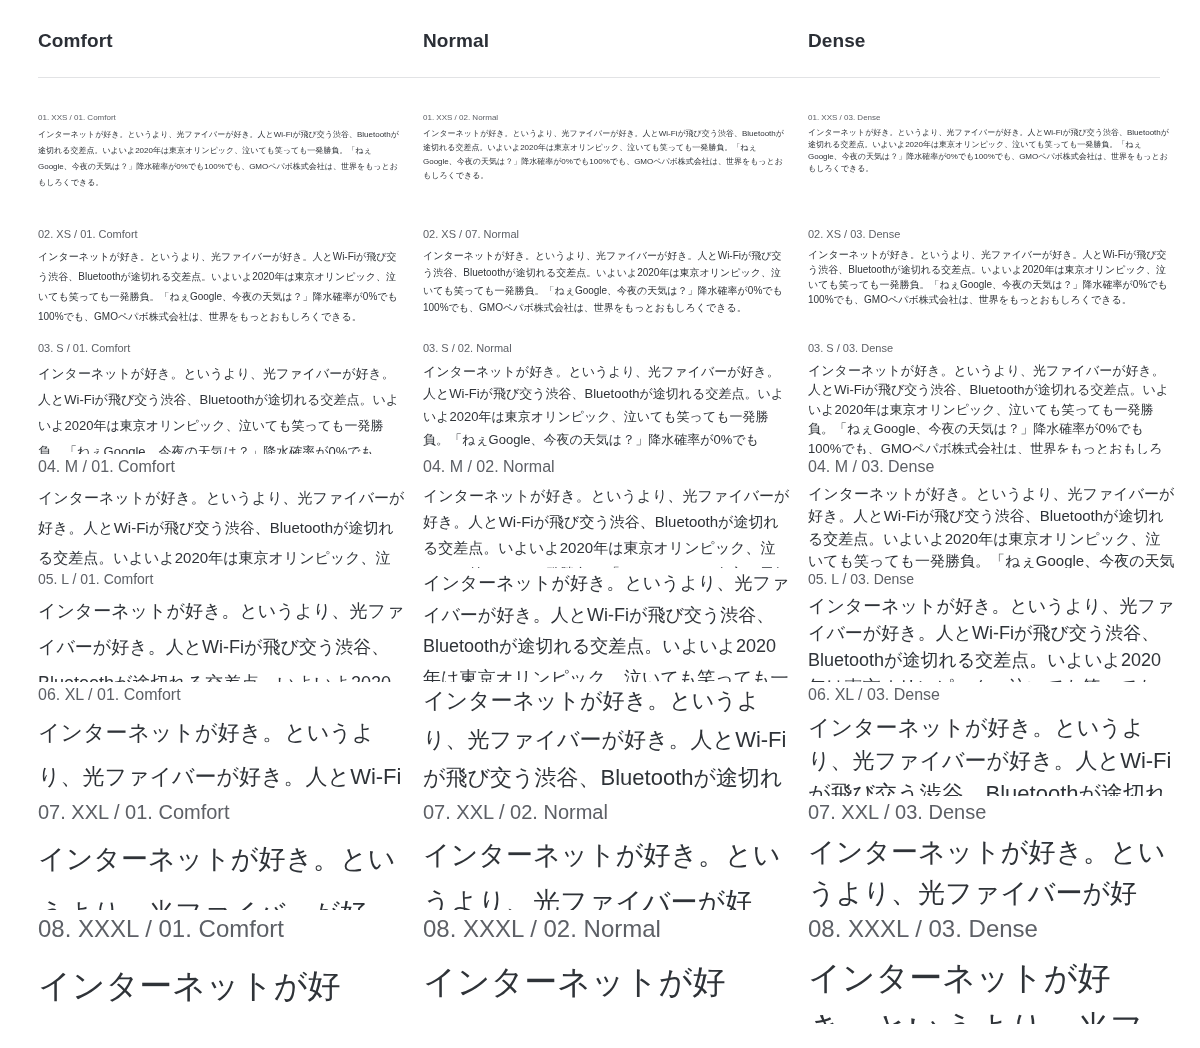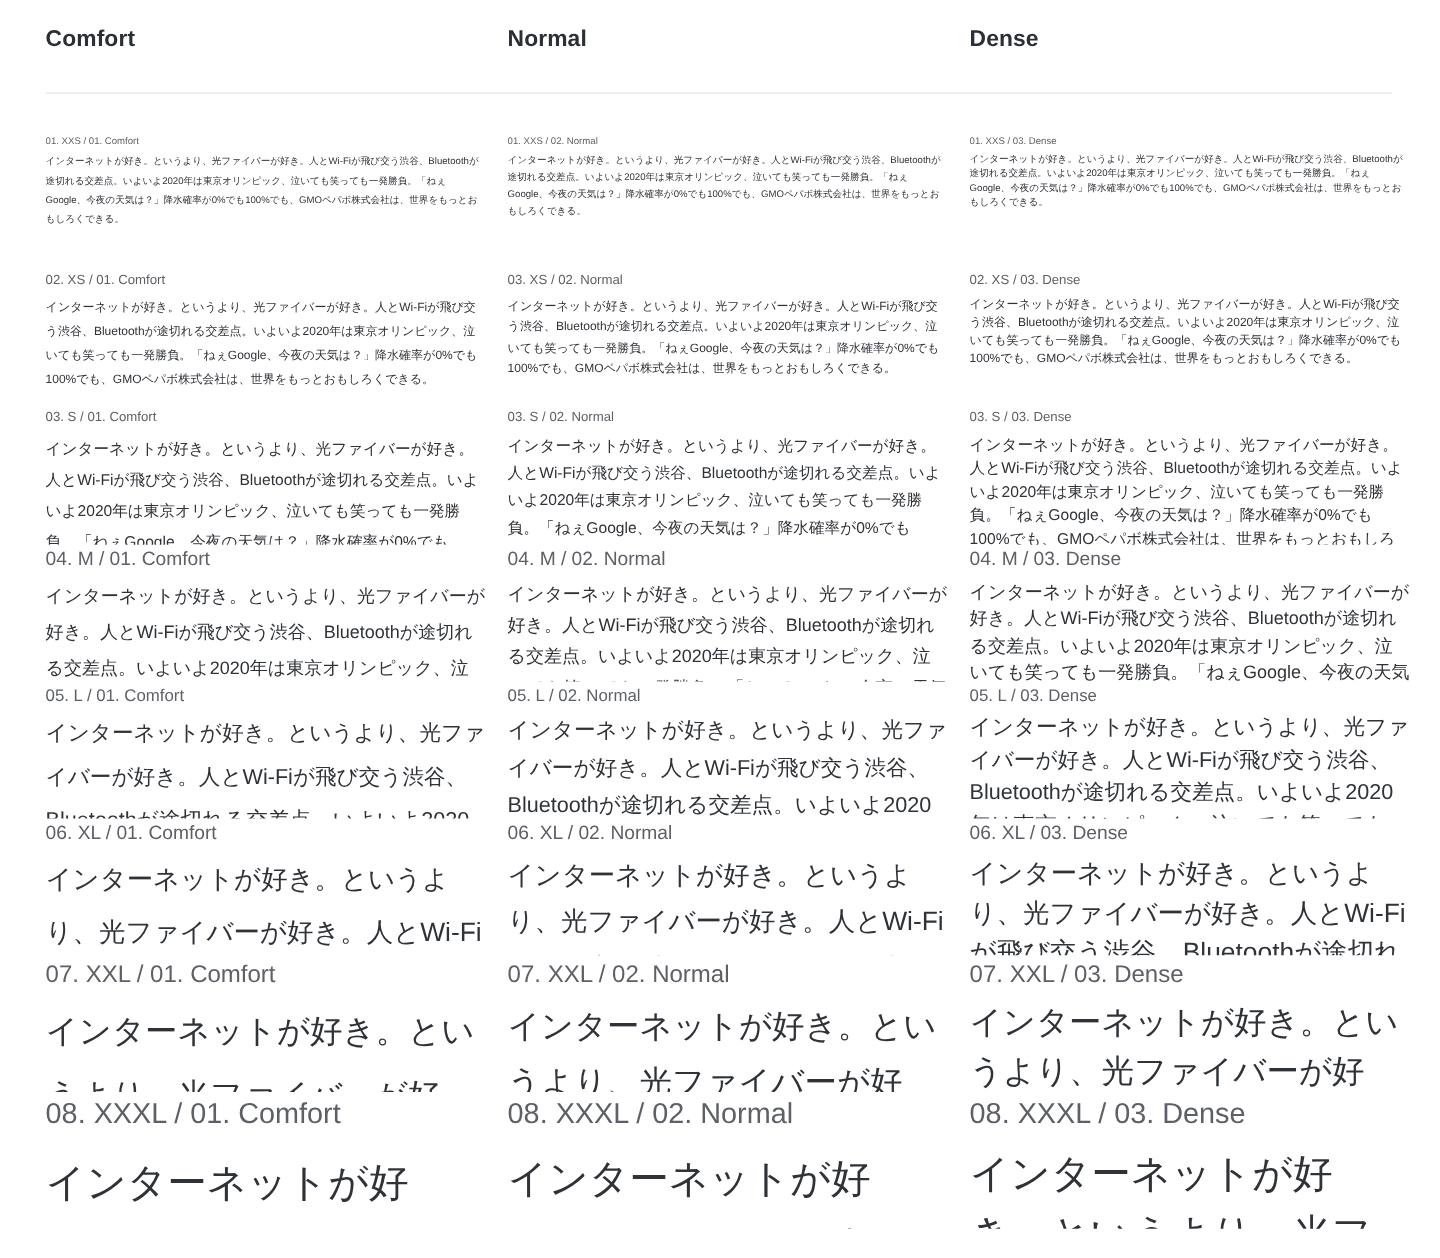--- a/index.html
+++ b/index.html
@@ -25,22 +25,22 @@
     top: 0; left: 0;
     width: 1200px;
     height: 78px;
     display: flex;
     padding: 0 38px;
   }
   .header-cell {
     width: 385px;
     flex: 0 0 385px;
     display: flex;
-    align-items: center;
-    padding-bottom: 14px;
+    align-items: flex-end;
+    padding-bottom: 28px;
   }
   .header-title {
     font-size: 19px;
     font-weight: bold;
     color: #2b2f36;
     letter-spacing: 0.1px;
     line-height: 1;
   }
   .header-divider {
     position: absolute;
@@ -155,21 +155,21 @@
 
     <div class="grid-row">
       <div class="cell sz-1 dn-0">
         <div class="cell-inner">
           <span class="cell-label">02. XS / 01. Comfort</span>
           <span class="cell-body">インターネットが好き。というより、光ファイバーが好き。人とWi-Fiが飛び交う渋谷、Bluetoothが途切れる交差点。いよいよ2020年は東京オリンピック、泣いても笑っても一発勝負。「ねぇGoogle、今夜の天気は？」降水確率が0%でも100%でも、GMOペパボ株式会社は、世界をもっとおもしろくできる。</span>
         </div>
       </div>
       <div class="cell sz-1 dn-1">
         <div class="cell-inner">
-          <span class="cell-label">03. XS / 02. Normal</span>
+          <span class="cell-label">02. XS / 07. Normal</span>
           <span class="cell-body">インターネットが好き。というより、光ファイバーが好き。人とWi-Fiが飛び交う渋谷、Bluetoothが途切れる交差点。いよいよ2020年は東京オリンピック、泣いても笑っても一発勝負。「ねぇGoogle、今夜の天気は？」降水確率が0%でも100%でも、GMOペパボ株式会社は、世界をもっとおもしろくできる。</span>
         </div>
       </div>
       <div class="cell sz-1 dn-2">
         <div class="cell-inner">
           <span class="cell-label">02. XS / 03. Dense</span>
           <span class="cell-body">インターネットが好き。というより、光ファイバーが好き。人とWi-Fiが飛び交う渋谷、Bluetoothが途切れる交差点。いよいよ2020年は東京オリンピック、泣いても笑っても一発勝負。「ねぇGoogle、今夜の天気は？」降水確率が0%でも100%でも、GMOペパボ株式会社は、世界をもっとおもしろくできる。</span>
         </div>
       </div>
     </div>
@@ -218,42 +218,40 @@
 
     <div class="grid-row">
       <div class="cell sz-4 dn-0">
         <div class="cell-inner">
           <span class="cell-label">05. L / 01. Comfort</span>
           <span class="cell-body">インターネットが好き。というより、光ファイバーが好き。人とWi-Fiが飛び交う渋谷、Bluetoothが途切れる交差点。いよいよ2020年は東京オリンピック、泣いても笑っても一発勝負。「ねぇGoogle、今夜の天気は？」降水確率が0%でも100%でも、GMOペパボ株式会社は、世界をもっとおもしろくできる。</span>
         </div>
       </div>
       <div class="cell sz-4 dn-1">
         <div class="cell-inner">
-          <span class="cell-label">05. L / 02. Normal</span>
           <span class="cell-body">インターネットが好き。というより、光ファイバーが好き。人とWi-Fiが飛び交う渋谷、Bluetoothが途切れる交差点。いよいよ2020年は東京オリンピック、泣いても笑っても一発勝負。「ねぇGoogle、今夜の天気は？」降水確率が0%でも100%でも、GMOペパボ株式会社は、世界をもっとおもしろくできる。</span>
         </div>
       </div>
       <div class="cell sz-4 dn-2">
         <div class="cell-inner">
           <span class="cell-label">05. L / 03. Dense</span>
           <span class="cell-body">インターネットが好き。というより、光ファイバーが好き。人とWi-Fiが飛び交う渋谷、Bluetoothが途切れる交差点。いよいよ2020年は東京オリンピック、泣いても笑っても一発勝負。「ねぇGoogle、今夜の天気は？」降水確率が0%でも100%でも、GMOペパボ株式会社は、世界をもっとおもしろくできる。</span>
         </div>
       </div>
     </div>
 
     <div class="grid-row">
       <div class="cell sz-5 dn-0">
         <div class="cell-inner">
           <span class="cell-label">06. XL / 01. Comfort</span>
           <span class="cell-body">インターネットが好き。というより、光ファイバーが好き。人とWi-Fiが飛び交う渋谷、Bluetoothが途切れる交差点。いよいよ2020年は東京オリンピック、泣いても笑っても一発勝負。「ねぇGoogle、今夜の天気は？」降水確率が0%でも100%でも、GMOペパボ株式会社は、世界をもっとおもしろくできる。</span>
         </div>
       </div>
       <div class="cell sz-5 dn-1">
         <div class="cell-inner">
-          <span class="cell-label">06. XL / 02. Normal</span>
           <span class="cell-body">インターネットが好き。というより、光ファイバーが好き。人とWi-Fiが飛び交う渋谷、Bluetoothが途切れる交差点。いよいよ2020年は東京オリンピック、泣いても笑っても一発勝負。「ねぇGoogle、今夜の天気は？」降水確率が0%でも100%でも、GMOペパボ株式会社は、世界をもっとおもしろくできる。</span>
         </div>
       </div>
       <div class="cell sz-5 dn-2">
         <div class="cell-inner">
           <span class="cell-label">06. XL / 03. Dense</span>
           <span class="cell-body">インターネットが好き。というより、光ファイバーが好き。人とWi-Fiが飛び交う渋谷、Bluetoothが途切れる交差点。いよいよ2020年は東京オリンピック、泣いても笑っても一発勝負。「ねぇGoogle、今夜の天気は？」降水確率が0%でも100%でも、GMOペパボ株式会社は、世界をもっとおもしろくできる。</span>
         </div>
       </div>
     </div>

